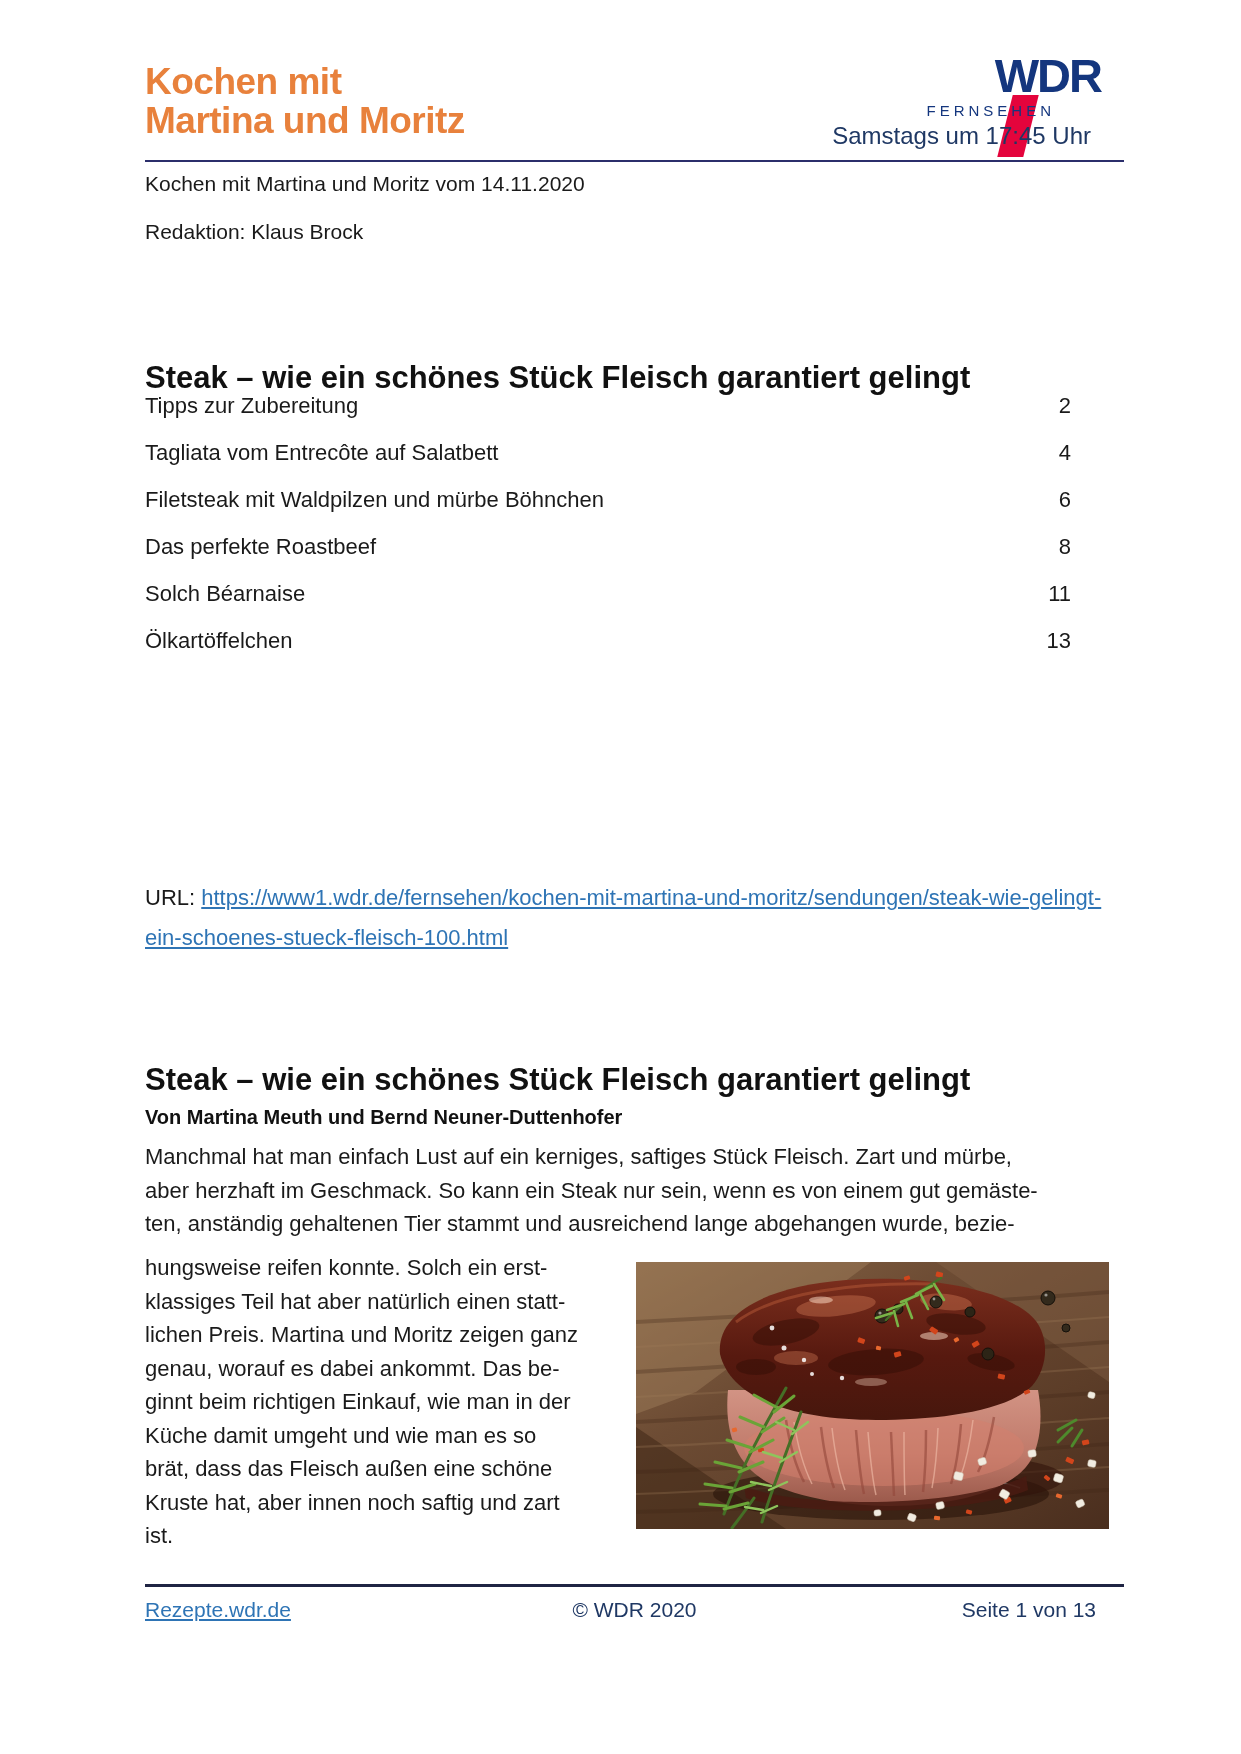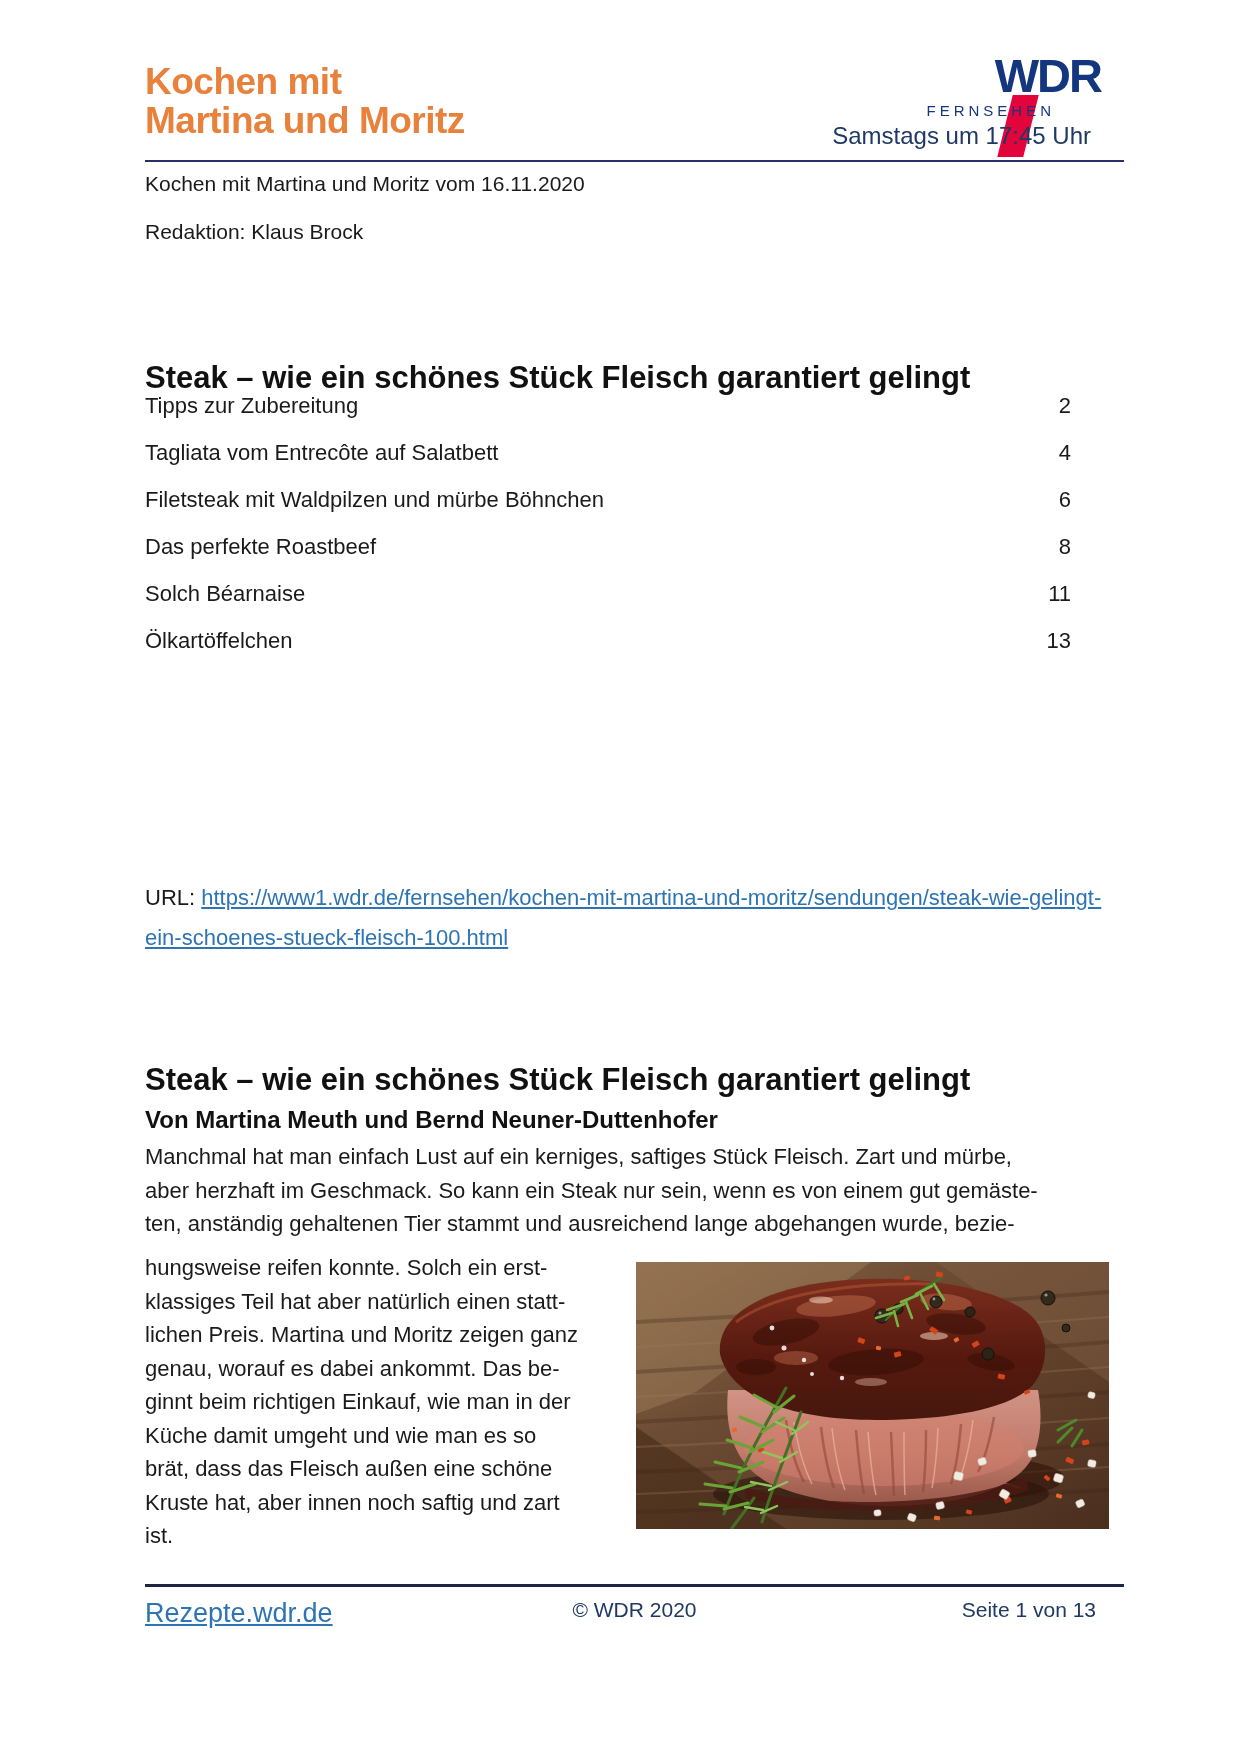--- a/index.html
+++ b/index.html
@@ -24,30 +24,30 @@
   .toc { position:absolute; left:131px; top:393px; width:926px; }
   .toc-row { display:flex; justify-content:space-between; align-items:baseline; height:47px; font-size:22px; color:#1a1a1a; }
   .toc-page { font-size:22px; }
 
   
   .url-block { position:absolute; left:131px; top:878px; width:979px; font-size:22px; line-height:40px; color:#1a1a1a; }
   .url-block a { color:#2E74B5; text-decoration:underline; }
 
   
   .article-title { position:absolute; left:131px; top:1062px; font-size:31px; font-weight:bold; color:#111; }
-  .article-byline { position:absolute; left:131px; top:1106px; font-size:24px; font-weight:bold; color:#111; }
+  .article-byline { position:absolute; left:131px; top:1106px; font-size:20px; font-weight:bold; color:#111; }
   .para { font-size:22px; line-height:33.5px; color:#1a1a1a; white-space:pre-line; }
   .para-intro { position:absolute; left:131px; top:1140px; width:990px; }
   .para-wrap { position:absolute; left:131px; top:1251px; width:480px; }
   .photo-box { position:absolute; left:622px; top:1262px; width:473px; height:267px; overflow:hidden; }
   .photo-box svg { display:block; }
 
   
   .footer-rule { position:absolute; left:131px; top:1584px; width:979px; height:3px; background:#1F2443; }
-  .footer-left { position:absolute; left:131px; top:1598px; font-size:27px; color:#2E74B5; text-decoration:underline; }
+  .footer-left { position:absolute; left:131px; top:1598px; font-size:21px; color:#2E74B5; text-decoration:underline; }
   .footer-center { position:absolute; left:131px; top:1598px; width:979px; text-align:center; font-size:21px; color:#1F3864; }
   .footer-right { position:absolute; right:131px; top:1598px; font-size:21px; color:#1F3864; }
 </style>
 </head>
 <body>
 
 <div class="page">
 
   <div class="logo">
     <div>Kochen mit</div>
@@ -58,21 +58,21 @@
     <div class="wdr-row">
       <span class="wdr-word">WDR</span>
       <span class="wdr-slash"></span>
     </div>
     <div class="wdr-fernsehen">FERNSEHEN</div>
     <div class="wdr-schedule">Samstags um 17:45 Uhr</div>
   </div>
 
   <div class="header-rule"></div>
 
-  <div class="doc-line">Kochen mit Martina und Moritz vom 16.11.2020</div>
+  <div class="doc-line">Kochen mit Martina und Moritz vom 14.11.2020</div>
   <div class="editor-line">Redaktion: Klaus Brock</div>
 
   <h1 class="toc-title">Steak – wie ein schönes Stück Fleisch garantiert gelingt</h1>
 
   <div class="toc">
     <div class="toc-row">
       <span>Tipps zur Zubereitung</span>
       <span class="toc-page">2</span>
     </div>
     <div class="toc-row">

